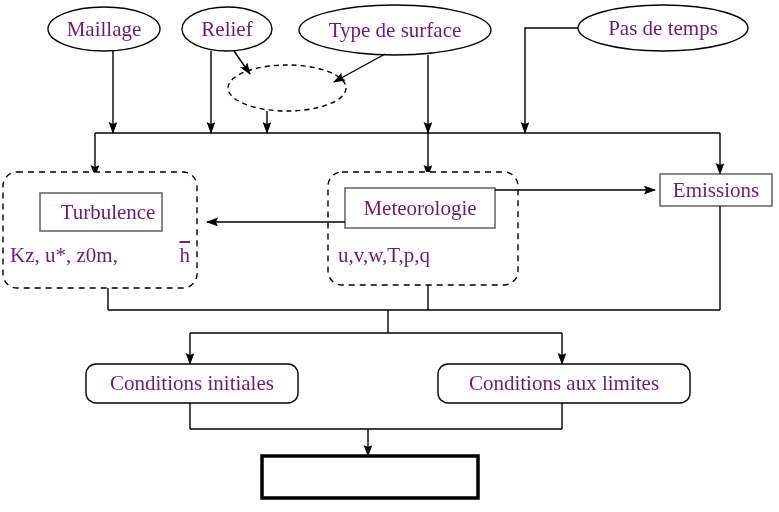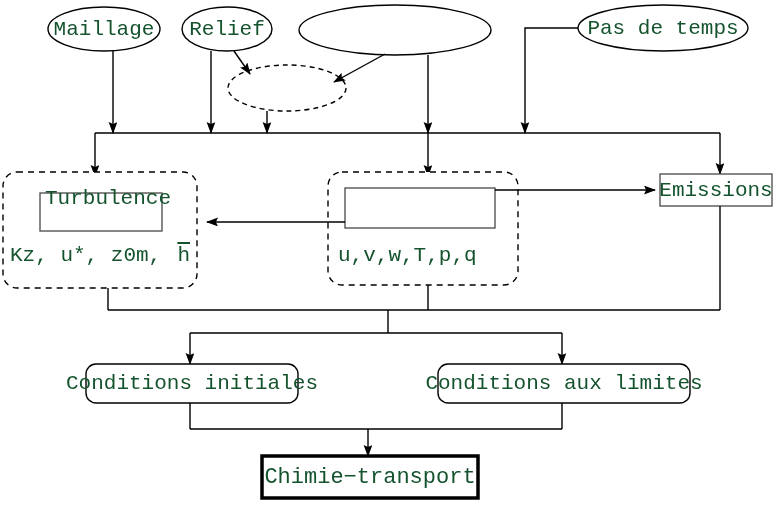--- a/index.html
+++ b/index.html
@@ -21,24 +21,23 @@
     top: 0;
     width: 779px;
     height: 512px;
   }
   .node-label {
     position: absolute;
     display: flex;
     align-items: center;
     justify-content: center;
     text-align: center;
-    color: #14532d;
+    color: #701a75;
     white-space: nowrap;
     pointer-events: none;
-    font-family: Liberation Mono, monospace;
   }
   .lbl-ellipse   { font-size: 21px; }
   .lbl-box       { font-size: 21px; }
   .lbl-sub       { font-size: 21px; justify-content: space-between; }
   .lbl-rounded   { font-size: 21px; }
   .lbl-thick     { font-size: 22px; }
   .ovl { text-decoration: overline; }
 </style>
 </head>
 <body>
@@ -107,30 +106,31 @@
       <path d="M562,403 L562,429"></path>
       <path d="M190,429 L562,429"></path>
       <path d="M368,429 L368,456" marker-end="url(#ahb)"></path>
 
       <rect x="262" y="456" width="216" height="42" fill="#ffffff" stroke="#000000" stroke-width="3.5"></rect>
     </g>
   </svg>
 
   <div class="node-label lbl-ellipse" style="left:48px;  top:7px;   width:112px; height:44px;">Maillage</div>
   <div class="node-label lbl-ellipse" style="left:182px; top:7px;   width:90px;  height:44px;">Relief</div>
+  <div class="node-label lbl-ellipse" style="left:299px; top:5px;   width:192px; height:50px;">Type de surface</div>
   <div class="node-label lbl-ellipse" style="left:578px; top:5px;   width:170px; height:46px;">Pas de temps</div>
 
-  <div class="node-label lbl-box" style="left:40px;  top:179px; width:136px; height:38px;">Turbulence</div>
+  <div class="node-label lbl-box" style="left:40px;  top:193px; width:136px; height:38px;">Turbulence</div>
   <div class="node-label lbl-sub" style="left:10px;  top:238px; width:180px; height:34px;">
       <span>Kz, u*, z0m,</span>
       <span class="ovl">h</span>
     </div>
 
+  <div class="node-label lbl-box" style="left:345px; top:188px; width:150px; height:40px;">Meteorologie</div>
   <div class="node-label lbl-box" style="left:660px; top:174px; width:112px; height:32px;">Emissions</div>
 
   <div class="node-label lbl-sub" style="left:338px; top:238px; width:170px; height:34px;">u,v,w,T,p,q</div>
 
   <div class="node-label lbl-rounded" style="left:86px;  top:364px; width:212px; height:39px;">Conditions initiales</div>
   <div class="node-label lbl-rounded" style="left:438px; top:364px; width:252px; height:39px;">Conditions aux limites</div>
 
-  <div class="node-label lbl-thick" style="left:262px; top:456px; width:216px; height:42px;">Chimie−transport</div>
 
 </div>
 
 </body></html>

